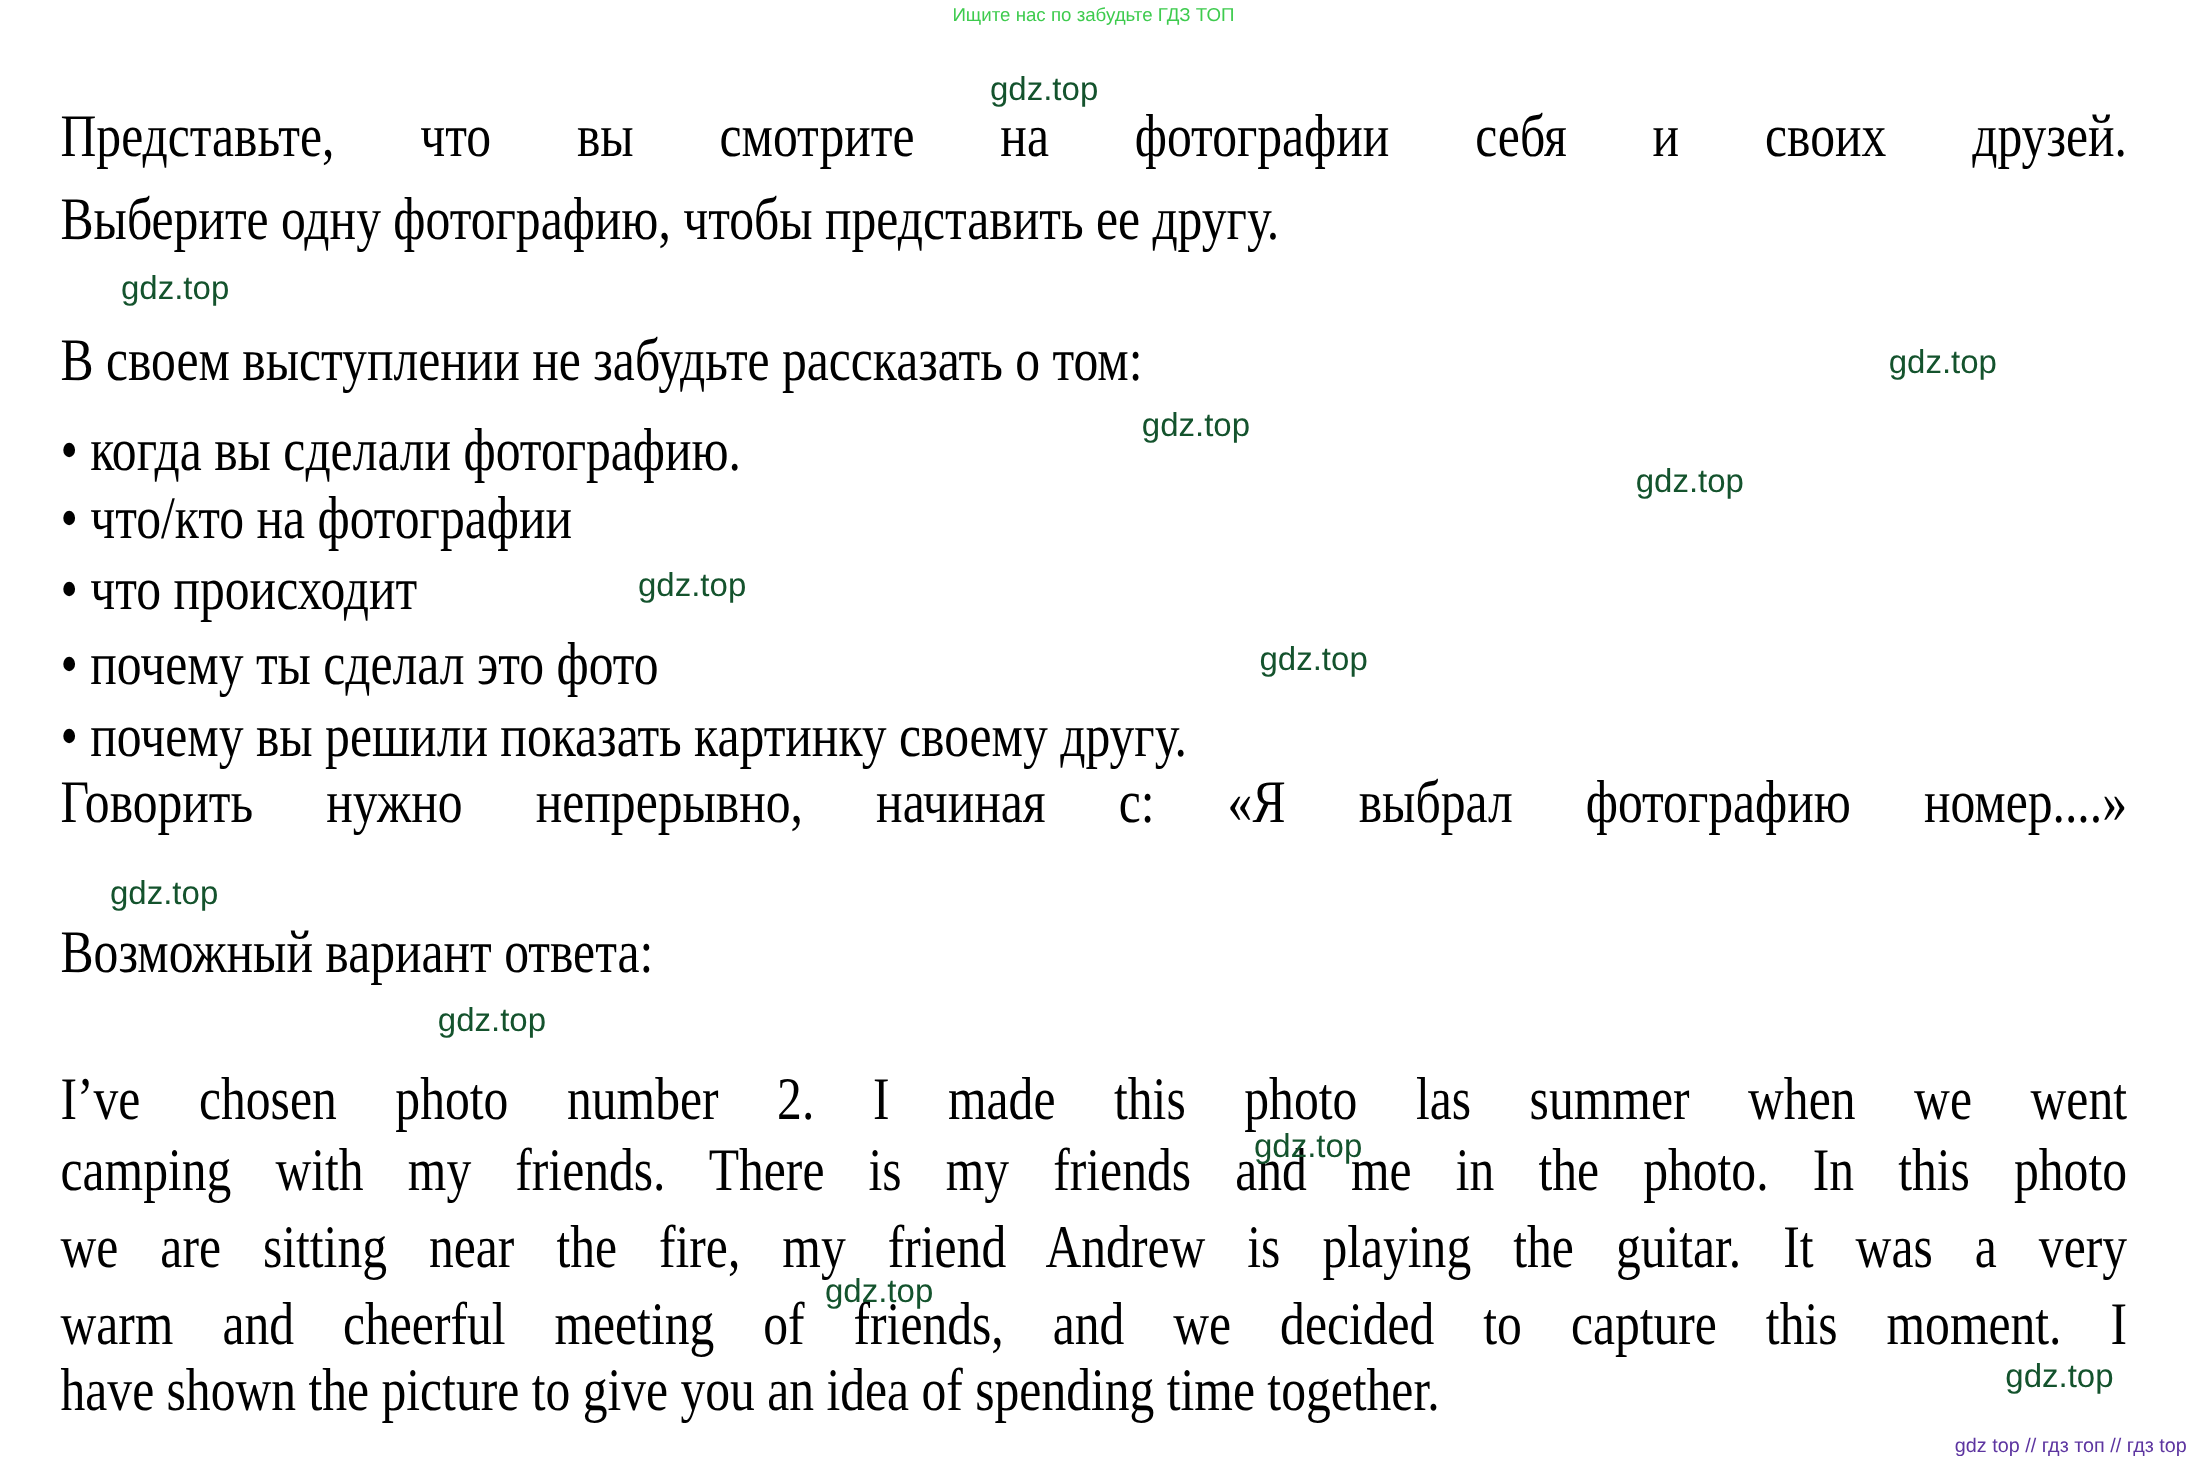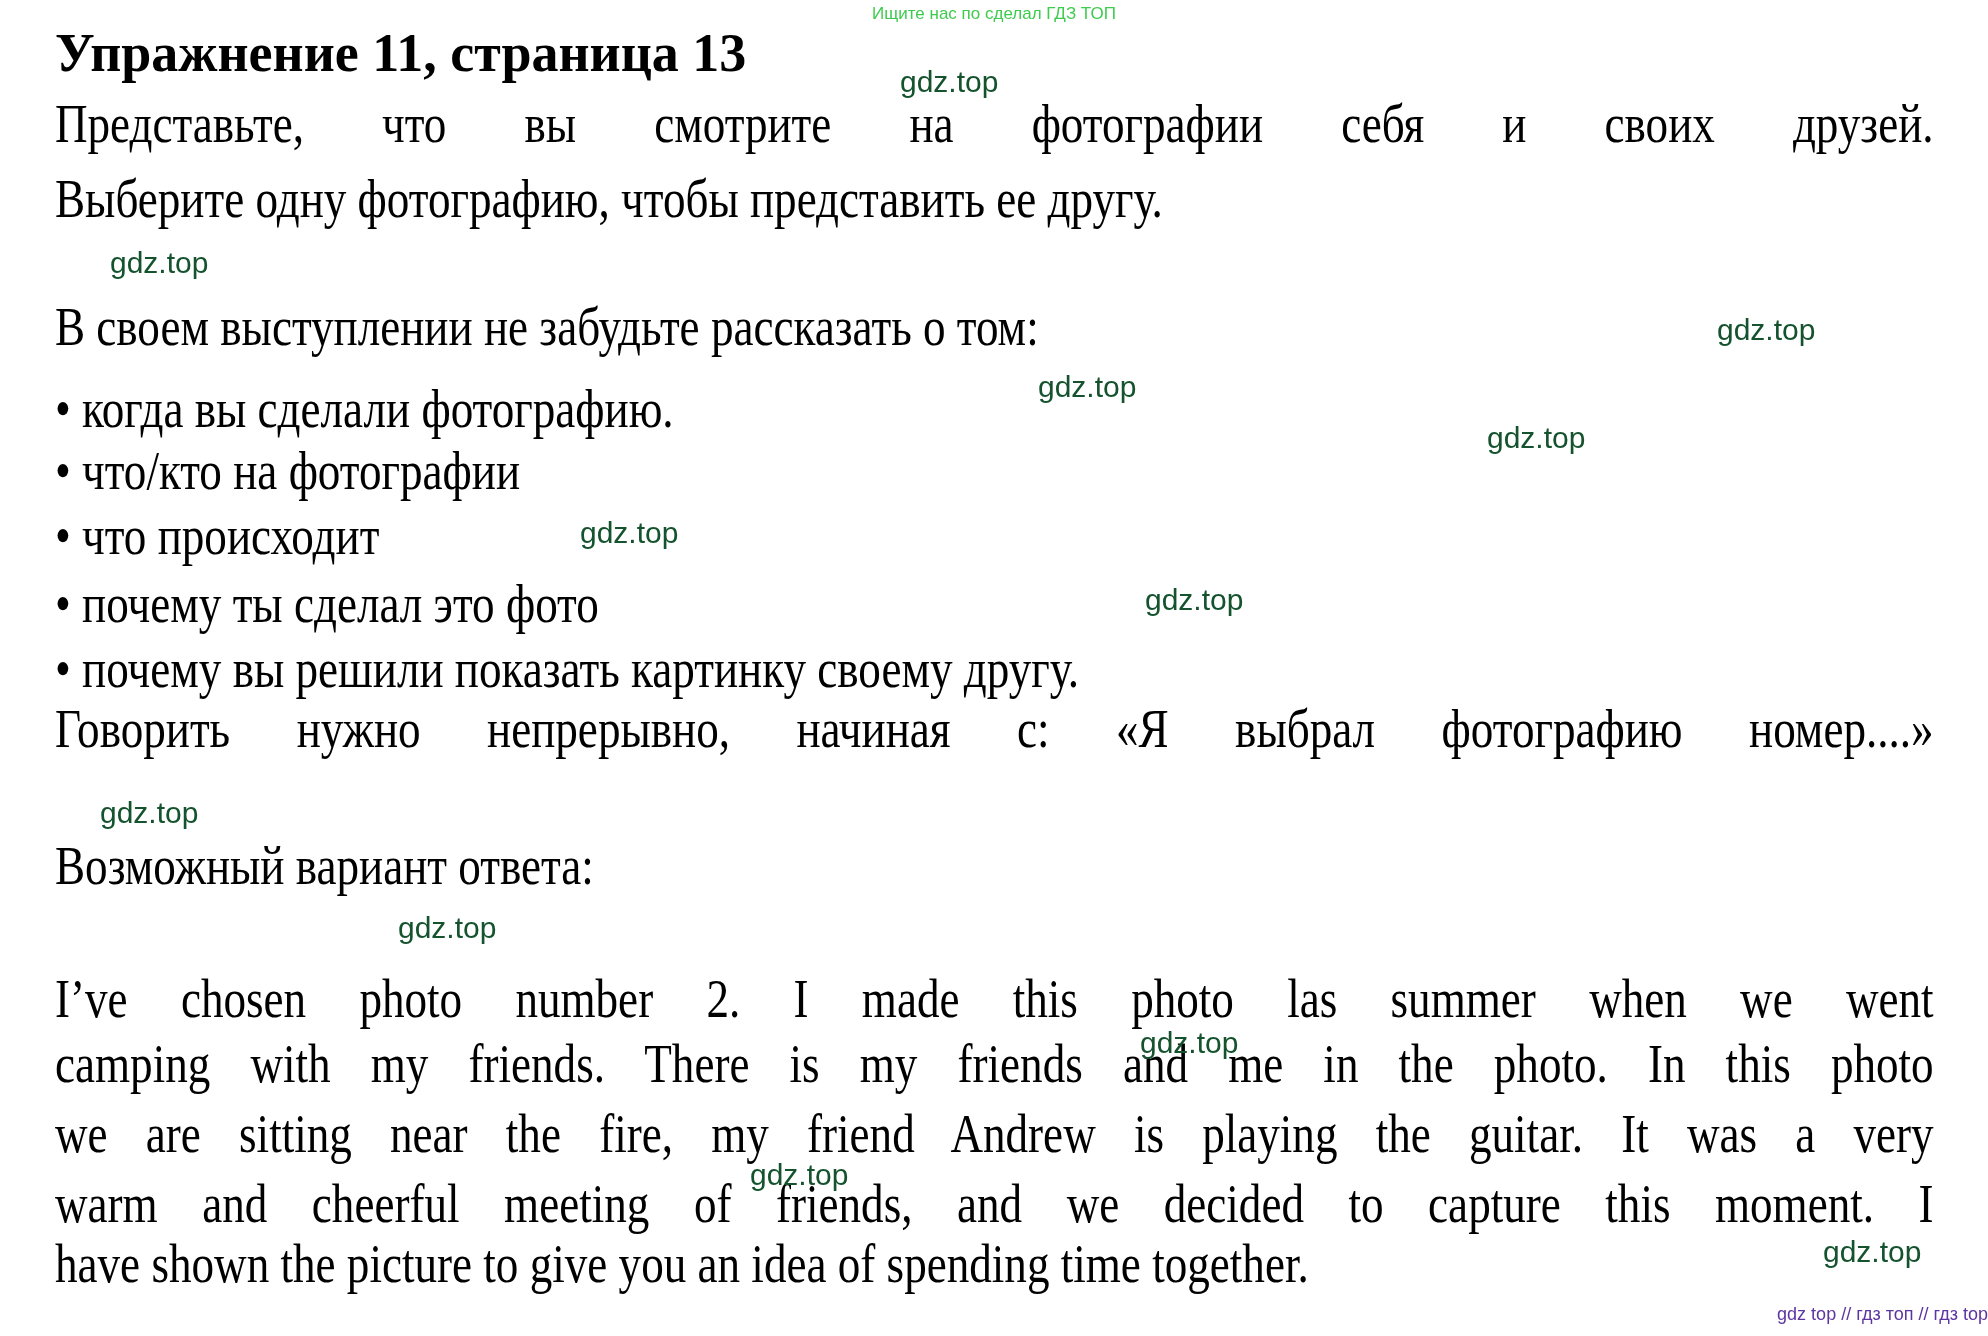--- a/index.html
+++ b/index.html
@@ -55,23 +55,22 @@
     text-align:right;
     font:400 18px/1.3 "Liberation Sans",sans-serif;
     color:#5d35a0;
   }
 </style>
 </head>
 <body>
 
 <div class="page">
 
-  <div class="banner">Ищите нас по сделал ГДЗ ТОП</div>
+  <div class="banner">Ищите нас по забудьте ГДЗ ТОП</div>
 
-  <h1 class="heading">Упражнение 11, страница 13</h1>
 
   <div class="tl just" style="top:92px">Представьте, что вы смотрите на фотографии себя и своих друзей.</div>
   <div class="tl" style="top:167px">Выберите одну фотографию, чтобы представить ее другу.</div>
 
   <div class="tl" style="top:295px">В своем выступлении не забудьте рассказать о том:</div>
 
   <div class="tl" style="top:377px">• когда вы сделали фотографию.</div>
   <div class="tl" style="top:439px">• что/кто на фотографии</div>
   <div class="tl" style="top:504px">• что происходит</div>
   <div class="tl" style="top:572px">• почему ты сделал это фото</div>

